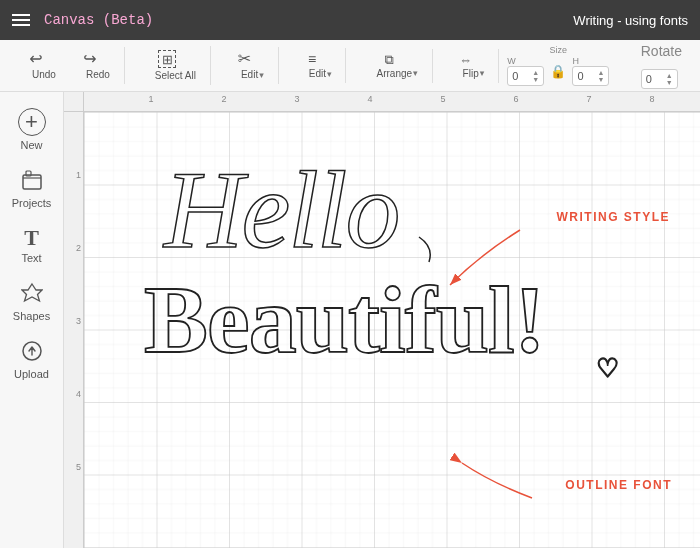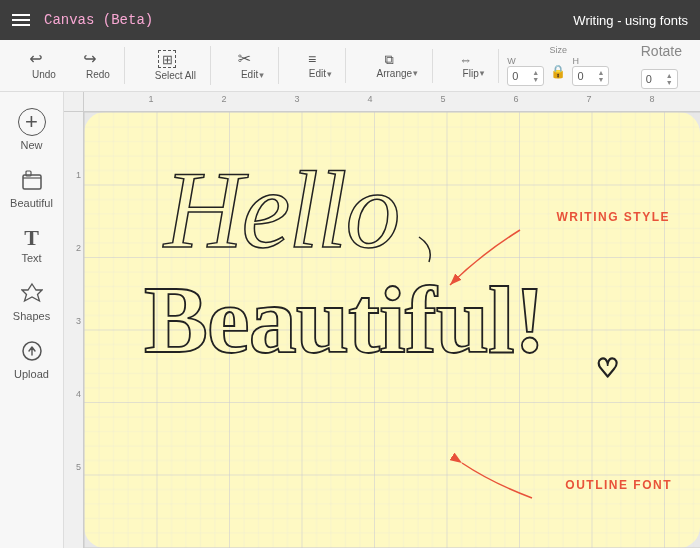--- a/index.html
+++ b/index.html
@@ -73,22 +73,21 @@
     .ruler-v { position: absolute; top: 20px; left: 0; bottom: 0; width: 20px; background: #f0f0f0; border-right: 1px solid #ccc; z-index: 9; display: flex; flex-direction: column; align-items: center; }
     .ruler-tick-h { position: absolute; top: 0; font-size: 9px; color: #888; display: flex; flex-direction: column; align-items: center; padding-top: 2px; width: 20px; }
 
     
     #grid-canvas {
       position: absolute;
       top: 20px;
       left: 20px;
       right: 0;
       bottom: 0;
-      background: #fef9c3;
-      border-radius: 21px;
+      background: #ffffff;
     }
 
     
     #grid-svg {
       position: absolute;
       top: 0; left: 0; width: 100%; height: 100%;
     }
     .annotation-text {
       font-family: Arial, sans-serif;
       font-size: 13px;
@@ -221,21 +220,21 @@
     </div>
 
     <div class="sidebar-item">
       <span class="s-icon">
         <svg width="22" height="22" viewBox="0 0 22 22" fill="none">
           <rect x="2" y="6" width="18" height="14" rx="1.5" stroke="#555" stroke-width="1.5" fill="none"></rect>
           <path d="M2 9h18" stroke="#555" stroke-width="1.2"></path>
           <rect x="5" y="2" width="5" height="5" rx="1" stroke="#555" stroke-width="1.2" fill="none"></rect>
         </svg>
       </span>
-      <span class="sidebar-item-label">Beautiful</span>
+      <span class="sidebar-item-label">Projects</span>
     </div>
 
 
     <div class="sidebar-item">
       <span class="s-icon" style="font-size:22px;font-weight:bold;font-family:serif;color:#555;">T</span>
       <span class="sidebar-item-label">Text</span>
     </div>
 
     <div class="sidebar-item">
       <span class="s-icon">

